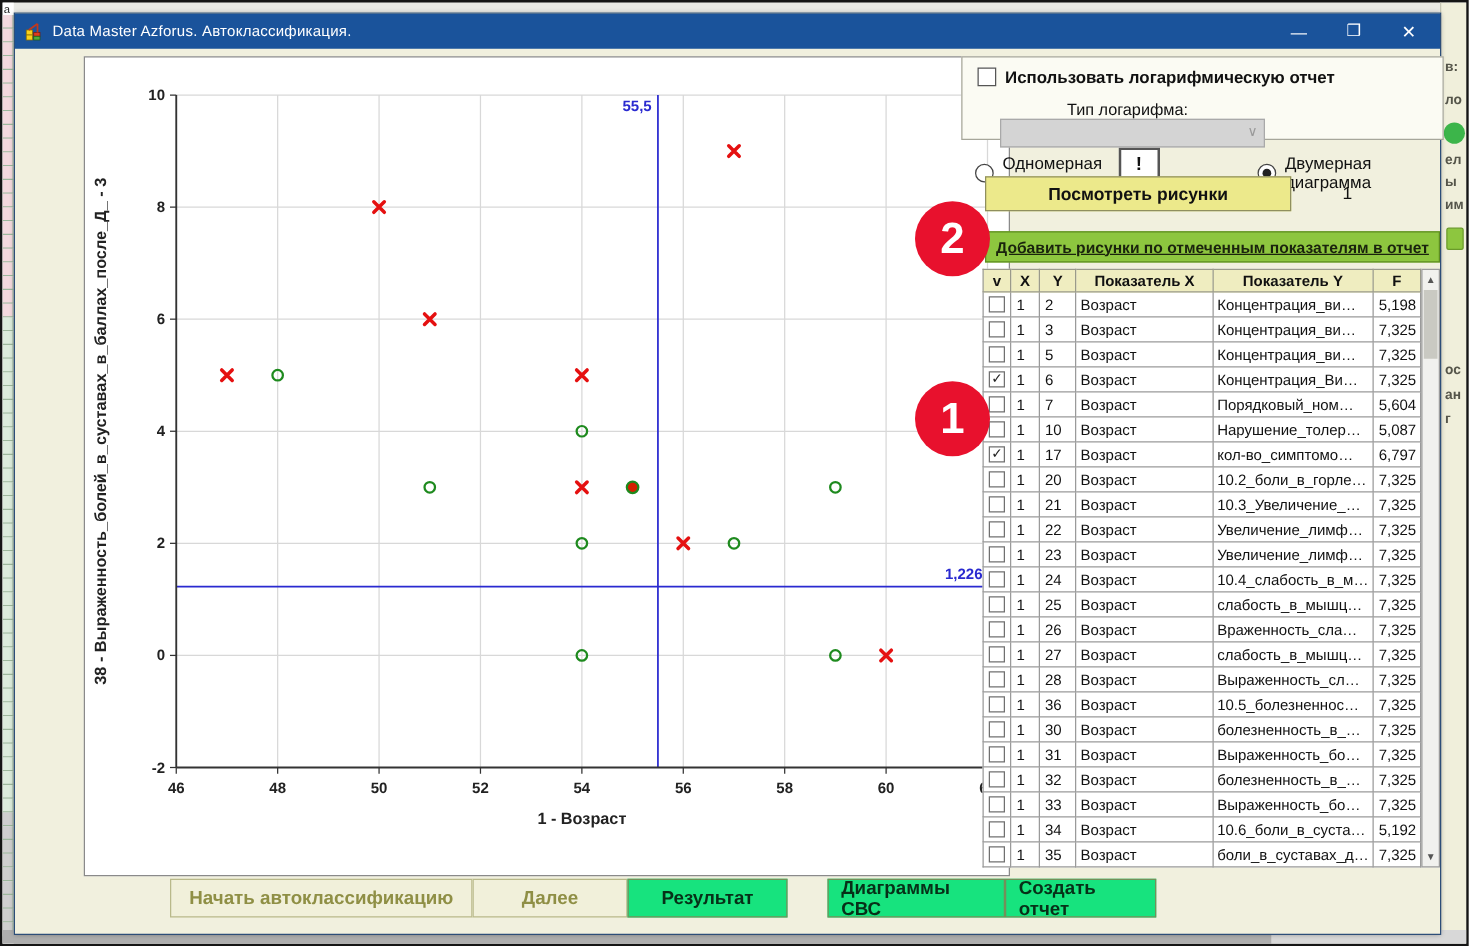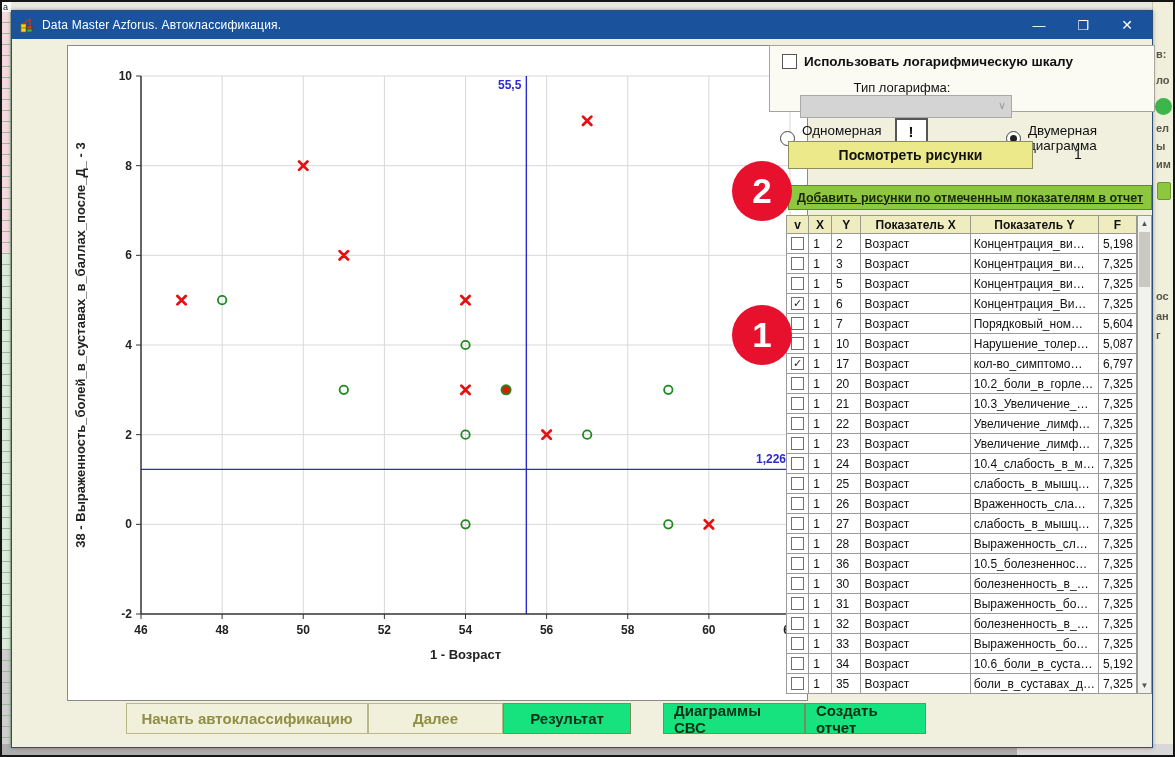--- a/index.html
+++ b/index.html
@@ -254,21 +254,21 @@
           <circle cx="600.3125" cy="478.33333333333337" r="4.2" stroke="#1e8a1e" stroke-width="1.8" fill="none"></circle>
           <circle cx="438.0625" cy="343.8333333333333" r="4.6" stroke="#1e8a1e" stroke-width="1.8" fill="#d42000"></circle>
           <text x="397.5" y="613" text-anchor="middle" class="axis-label">1 - Возраст</text>
           <text x="17" y="299" text-anchor="middle" class="axis-label" transform="rotate(-90 17 299)">38 - Выраженность_болей_в_суставах_в_баллах_после_Д_ - 3</text>
         </svg>
     </div>
 
     <div class="groupbox">
       <div class="chk-row">
         <span class="chk-box" id="log-chk"></span>
-        <span class="chk-label">Использовать логарифмическую шкалу</span>
+        <span class="chk-label">Использовать логарифмическую отчет</span>
       </div>
       <div class="combo-row">
         <span class="combo-label">Тип логарифма:</span>
         <span class="combo">
           <span></span>
           <span class="chev">∨</span>
         </span>
         <span class="warn-btn">!</span>
       </div>
     </div>
@@ -532,22 +532,22 @@
           </tr>
         </tbody>
     </table>
     <div class="scrollbar">
       <div class="arr up">▲</div>
       <div class="thumb"></div>
       <div class="arr dn">▼</div>
     </div>
 
     <div class="bottom-bar" id="bottom-bar">
-        <div class="bbtn beige" style="width: 242px;">Начать автоклассификацию</div>
-        <div class="bbtn beige" style="width: 135px;">Далее</div>
+        <div class="bbtn beige" style="width: 242px; margin-left: 10px;">Начать автоклассификацию</div>
+        <div class="bbtn beige" style="width: 124px;">Далее</div>
         <div class="bbtn green" style="width: 128px;">Результат</div>
         <div class="bbtn green" style="width: 142px; margin-left: 32px;">Диаграммы СВС</div>
         <div class="bbtn green" style="width: 121px;">Создать отчет</div>
       </div>
   </div>
 
   <div class="badge" id="badge-0" style="left: 730px; top: 159px;">2</div>
   <div class="badge" id="badge-1" style="left: 730px; top: 303px;">1</div>
 
 </div>

